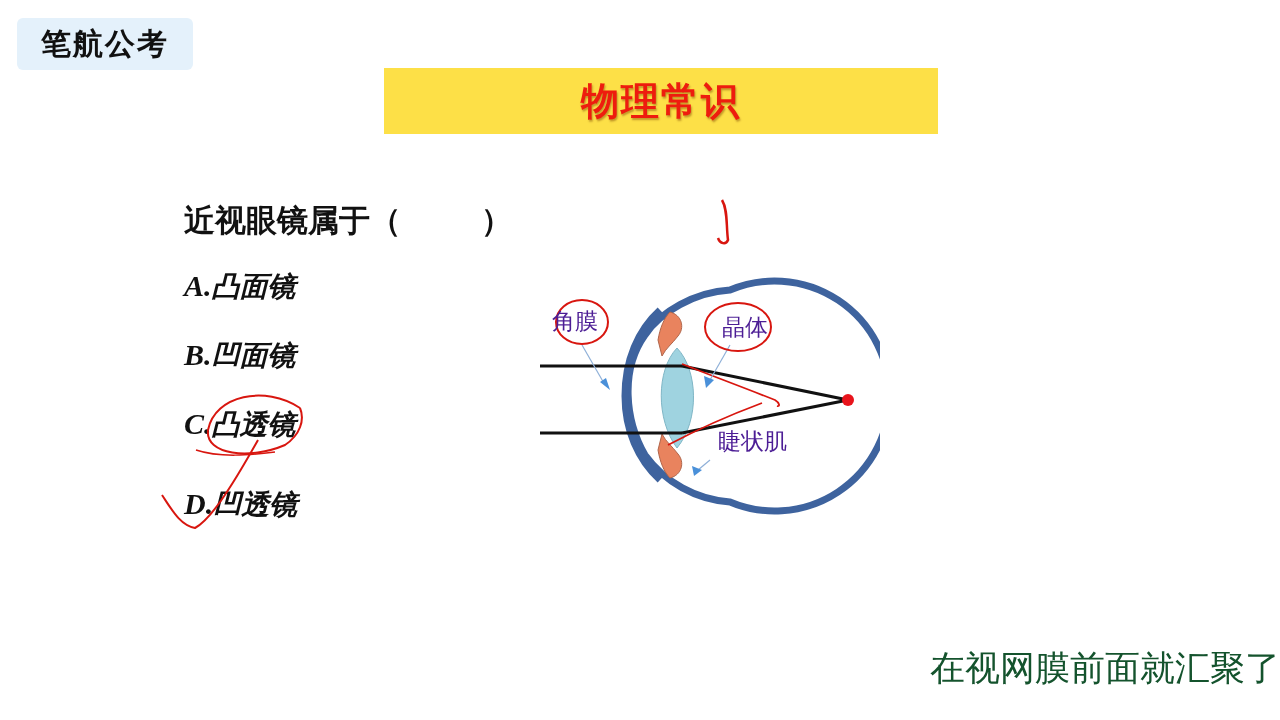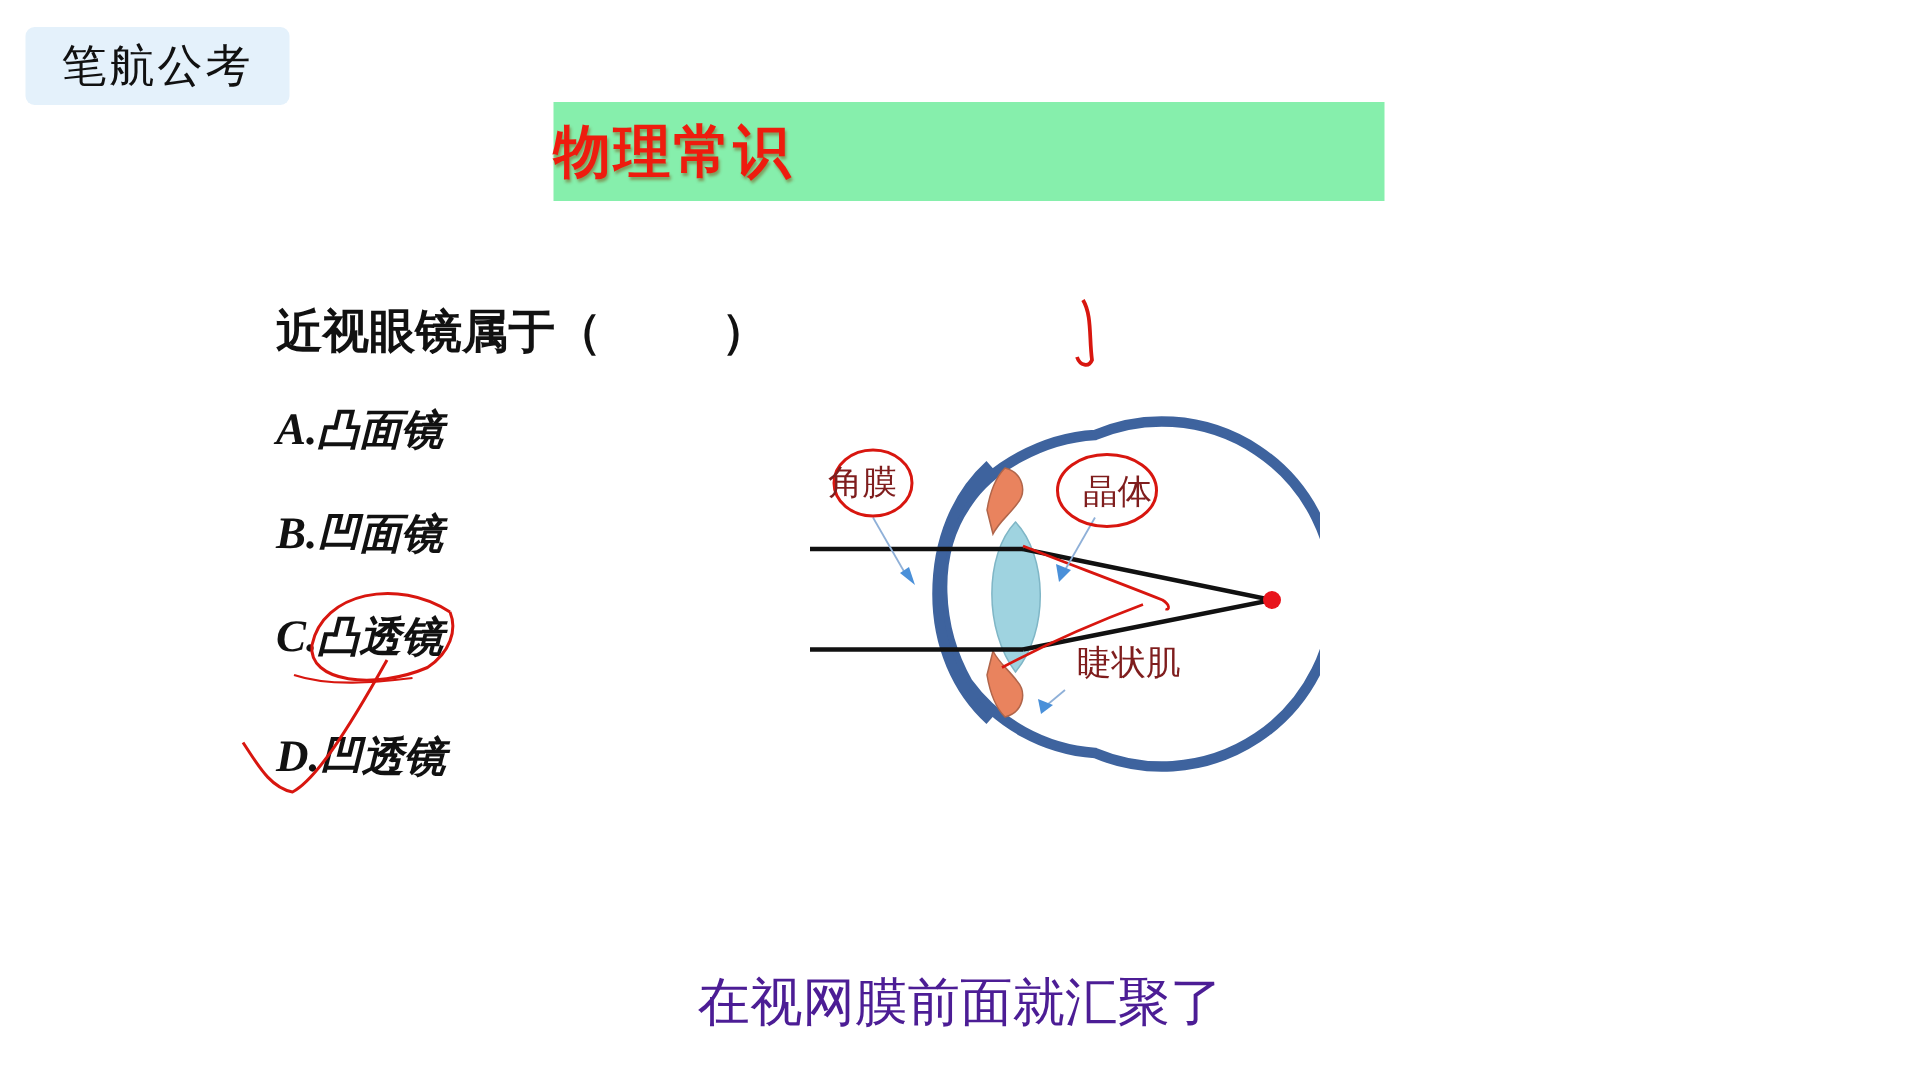--- a/index.html
+++ b/index.html
@@ -1,32 +1,32 @@
 <!DOCTYPE html>
 <html><head>
   <meta charset="utf-8">
   <style>
     html, body { margin:0; padding:0; }
     body { width:1280px; height:720px; background:#ffffff; position:relative; overflow:hidden;
            font-family: "DejaVu Sans", sans-serif; }
     .logo { position:absolute; left:17px; top:18px; width:176px; height:52px; background:#e4f1fb;
             border-radius:6px; display:flex; align-items:center; justify-content:center;
-            font-family:"DejaVu Serif", serif; font-weight:normal; font-size:30px; color:#111; letter-spacing:2px; }
-    .title-bar { position:absolute; left:369px; top:68px; width:554px; height:66px; background:#86efac;
-                 display:flex; align-items:center; }
+            font-family:"DejaVu Serif", serif; font-weight:bold; font-size:30px; color:#111; letter-spacing:2px; }
+    .title-bar { position:absolute; left:384px; top:68px; width:554px; height:66px; background:#fde047;
+                 display:flex; align-items:center; justify-content:center; }
     .title-bar span { color:#ee1c0e; font-weight:bold; font-size:38px; letter-spacing:2px;
                       text-shadow:1px 2px 2px rgba(120,60,0,0.45); }
     .question { position:absolute; left:184px; top:200px; font-size:31px; font-weight:bold; color:#111; }
     .question .paren { display:inline-block; width:80px; }
     .option { position:absolute; left:184px; font-size:28px; font-weight:bold; color:#111;font-style:italic; }
     .option .letter { font-family:"Liberation Serif", serif; font-size:30px; }
-    .subtitle { position:absolute; left:0; width:1280px; top:645px; text-align:center; font-size:35px; color:#4c1d95; }
+    .subtitle { position:absolute; left:0; width:1280px; top:645px; text-align:right; font-size:35px; color:#14532d; }
     svg.overlay { position:absolute; left:0; top:0; }
     .diagram { position:absolute; left:530px; top:270px; width:350px; height:250px; }
-    .diag-label { position:absolute; font-size:23px; color:#7f1d1d; }
+    .diag-label { position:absolute; font-size:23px; color:#4c1d95; }
   </style>
 </head>
 <body>
 
 <div class="logo">
   <span>笔航公考</span>
 </div>
 
 <div class="title-bar">
   <span>物理常识</span>

